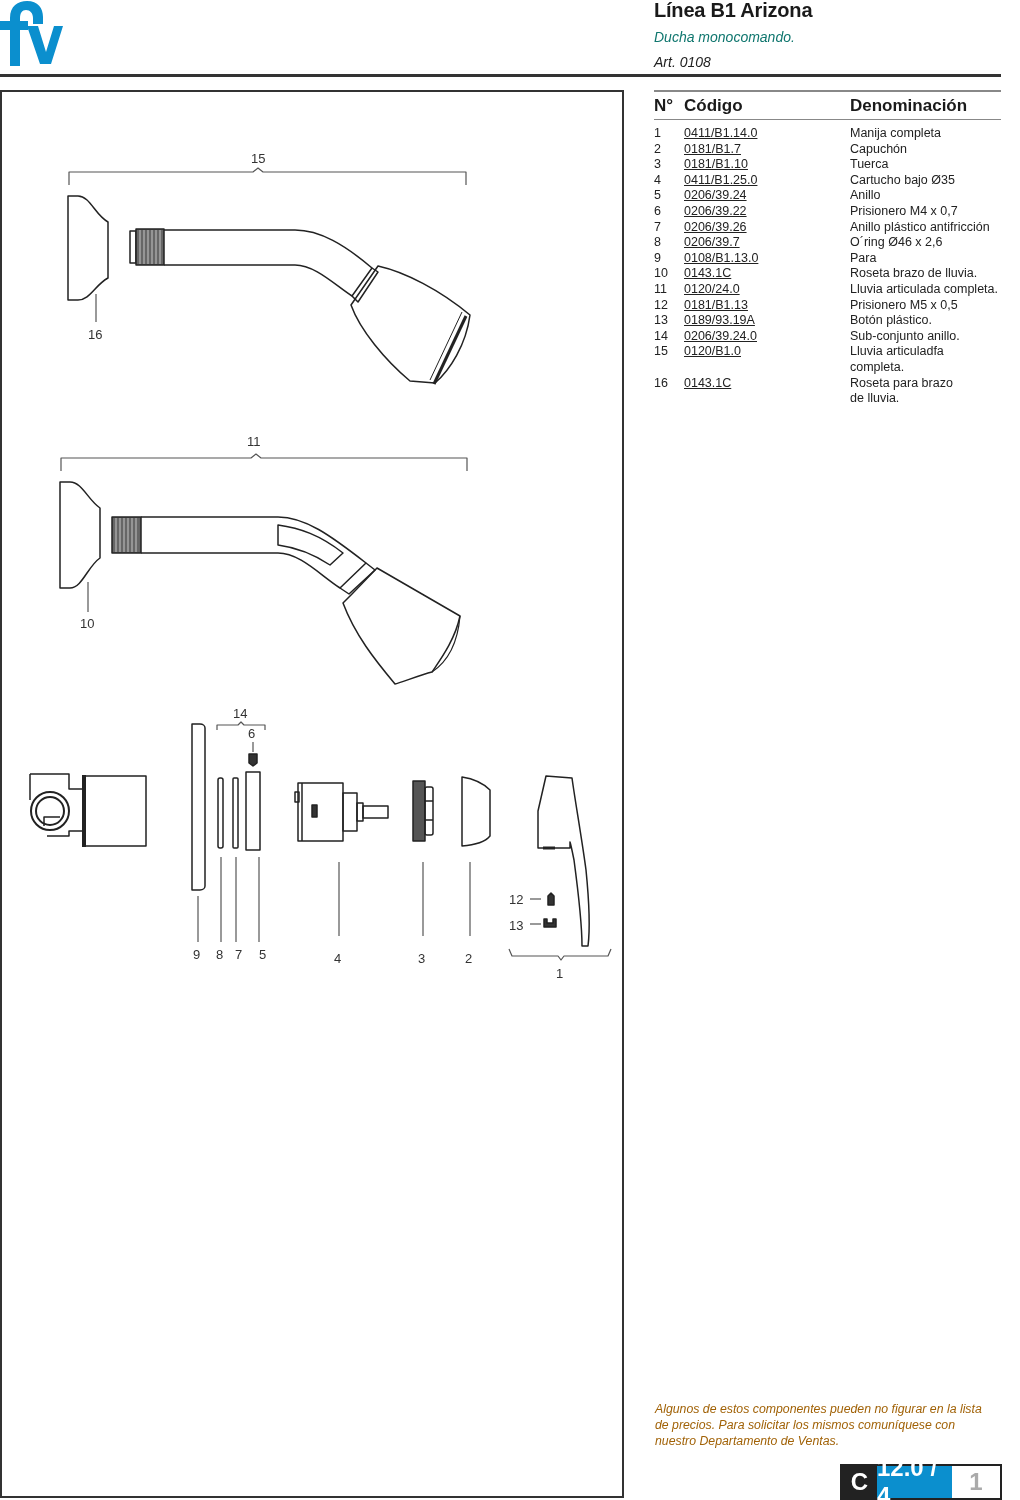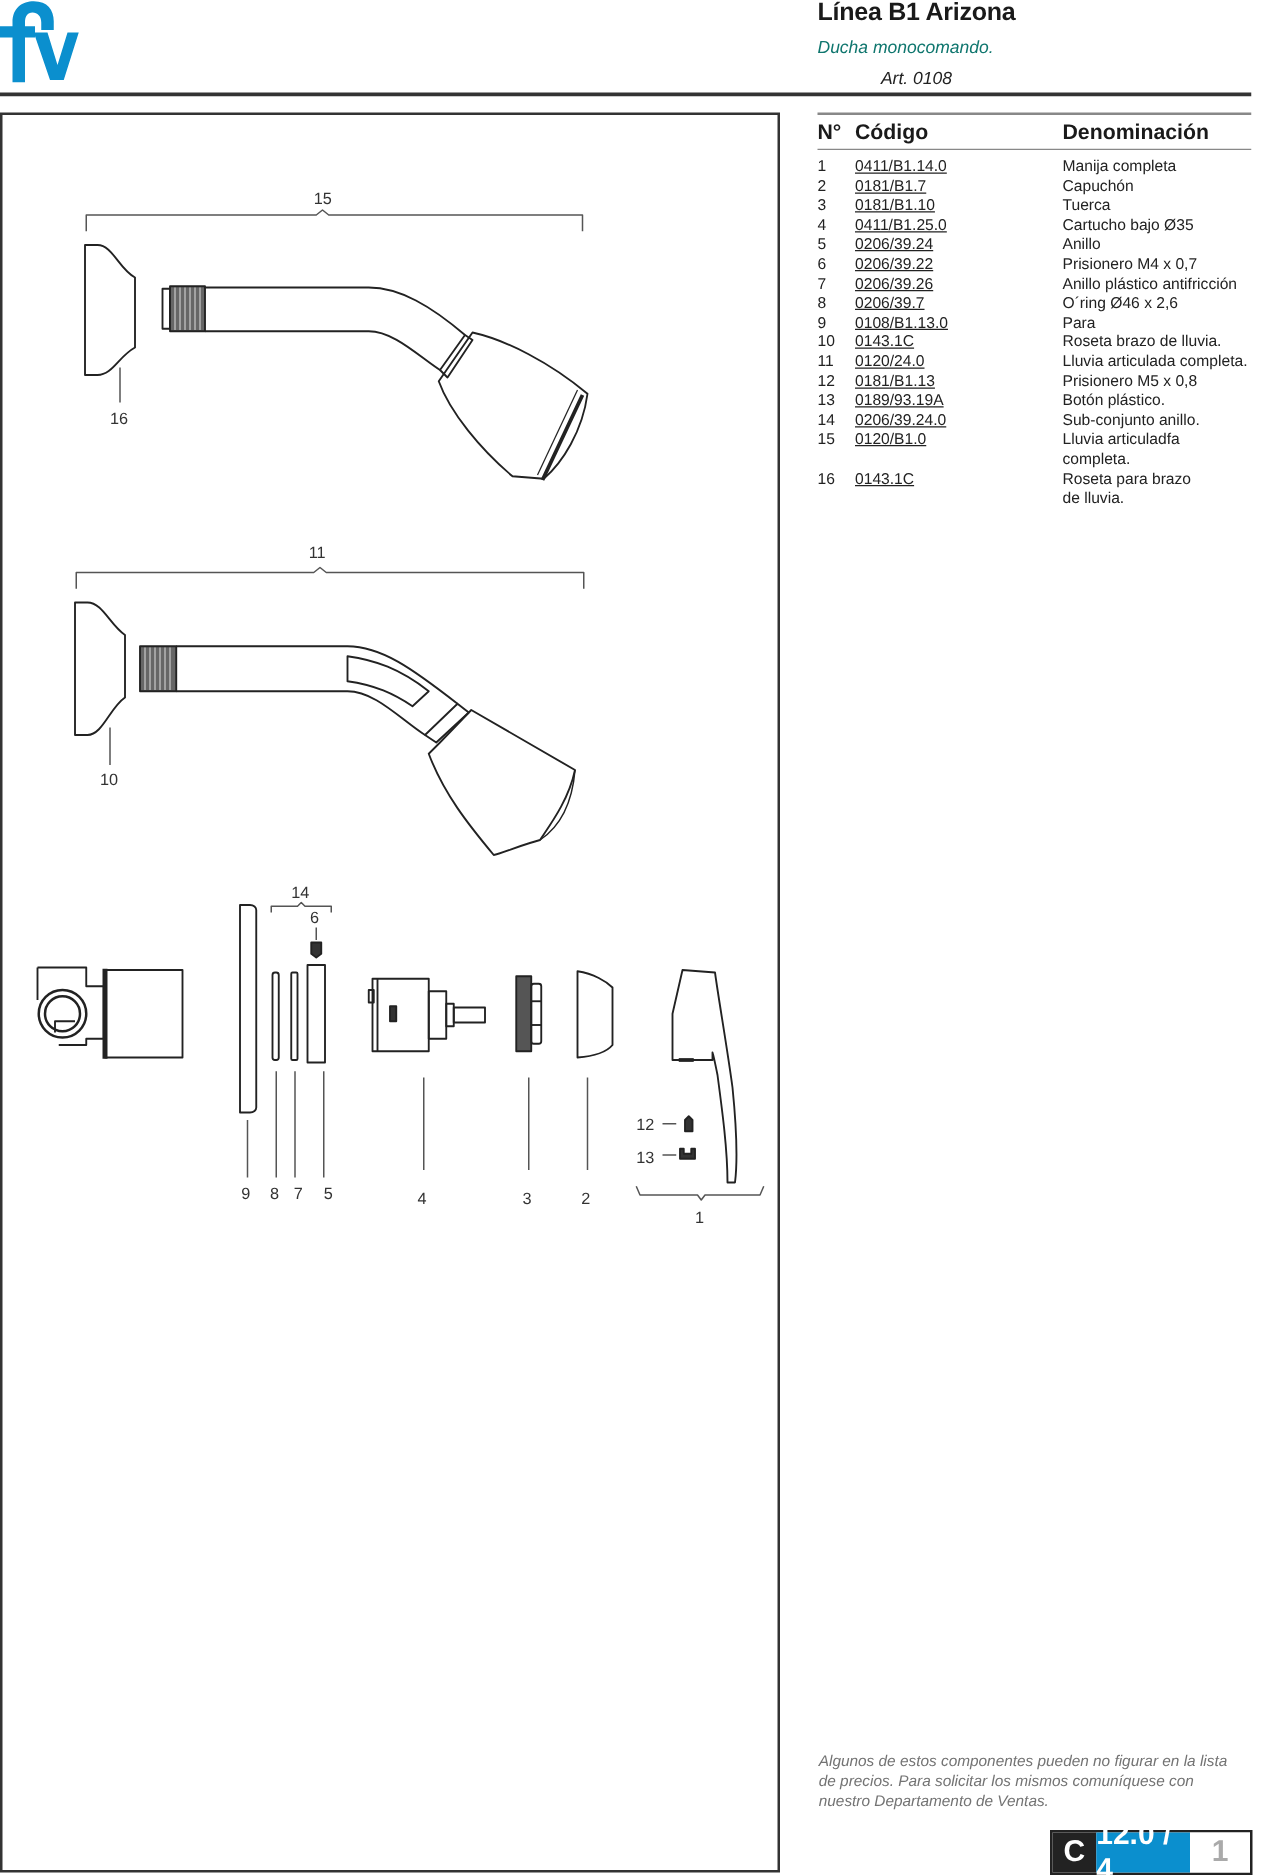--- a/index.html
+++ b/index.html
@@ -4,41 +4,41 @@
   <style>
     * { margin: 0; padding: 0; box-sizing: border-box; }
     html, body { width: 1020px; height: 1500px; background: #ffffff; overflow: hidden; }
     body { position: relative; font-family: "Liberation Sans", sans-serif; color: #1a1a1a; }
 
     .logo { position: absolute; left: 0; top: 0; width: 66px; height: 66px; }
 
     .header-text { position: absolute; left: 654px; top: 0; }
     .doc-title { font-size: 20px; font-weight: bold; line-height: 20px; color: #1a1a1a; letter-spacing: -0.2px; }
     .doc-subtitle { font-size: 14px; font-style: italic; line-height: 16px; margin-top: 9px; color: #0f766e; }
-    .doc-art { font-size: 14px; font-style: italic; line-height: 16px; margin-top: 9px; color: #222; text-align: center; }
+    .doc-art { font-size: 14px; font-style: italic; line-height: 16px; margin-top: 9px; color: #222; }
 
     .header-rule { position: absolute; left: 0; top: 74px; width: 1001px; height: 3px; background: #333; }
 
     .drawing-frame { position: absolute; left: 0; top: 90px; width: 624px; height: 1408px; border: 2px solid #333; }
     .drawing-frame svg { position: absolute; left: -2px; top: -92px; }
 
     .parts { position: absolute; left: 654px; top: 90px; width: 347px; }
     .parts-rule-top { height: 2px; background: #888; width: 347px; }
     .parts-head { display: flex; height: 27px; align-items: center; font-size: 17px; font-weight: bold; color: #1a1a1a; }
     .parts-rule-mid { height: 1px; background: #888; width: 347px; }
     .col-no { width: 30px; }
     .col-code { width: 166px; }
     .col-name { flex: 1; }
     .parts-body { margin-top: 6px; }
     .part-row { display: flex; font-size: 12.5px; line-height: 15.6px; color: #222; }
     .part-row .col-no { width: 30px; }
     .part-row .col-code { width: 166px; text-decoration: underline; }
     .part-row .col-name { white-space: pre-line; }
 
-    .footnote { position: absolute; left: 655px; top: 1401px; width: 340px; font-size: 12.3px; font-style: italic; line-height: 16.2px; color: #737373; }
+    .footnote { position: absolute; left: 655px; top: 1401px; width: 340px; font-size: 12.3px; font-style: italic; line-height: 16.2px; color: #a16207; }
 
     .page-badge { position: absolute; left: 840px; top: 1464px; height: 36px; width: 162px; display: flex; border: 2px solid #222; }
     .badge-section { height: 100%; display: flex; align-items: center; justify-content: center; font-size: 24px; font-weight: bold; }
     .badge-c { width: 35px; background: #222; color: #fff; }
     .badge-num { width: 75px; background: #0b8fce; color: #fff; }
     .badge-page { flex: 1; background: #fff; color: #aaa; }
 
     .callout { font-family: "Liberation Sans", sans-serif; font-size: 13px; fill: #333; }
   </style>
 </head>
@@ -257,21 +257,21 @@
         <span class="col-name">Roseta brazo de lluvia.</span>
       </div>
     <div class="part-row">
         <span class="col-no">11</span>
         <span class="col-code">0120/24.0</span>
         <span class="col-name">Lluvia articulada completa.</span>
       </div>
     <div class="part-row">
         <span class="col-no">12</span>
         <span class="col-code">0181/B1.13</span>
-        <span class="col-name">Prisionero M5 x 0,8</span>
+        <span class="col-name">Prisionero M5 x 0,5</span>
       </div>
     <div class="part-row">
         <span class="col-no">13</span>
         <span class="col-code">0189/93.19A</span>
         <span class="col-name">Botón plástico.</span>
       </div>
     <div class="part-row">
         <span class="col-no">14</span>
         <span class="col-code">0206/39.24.0</span>
         <span class="col-name">Sub-conjunto anillo.</span>

